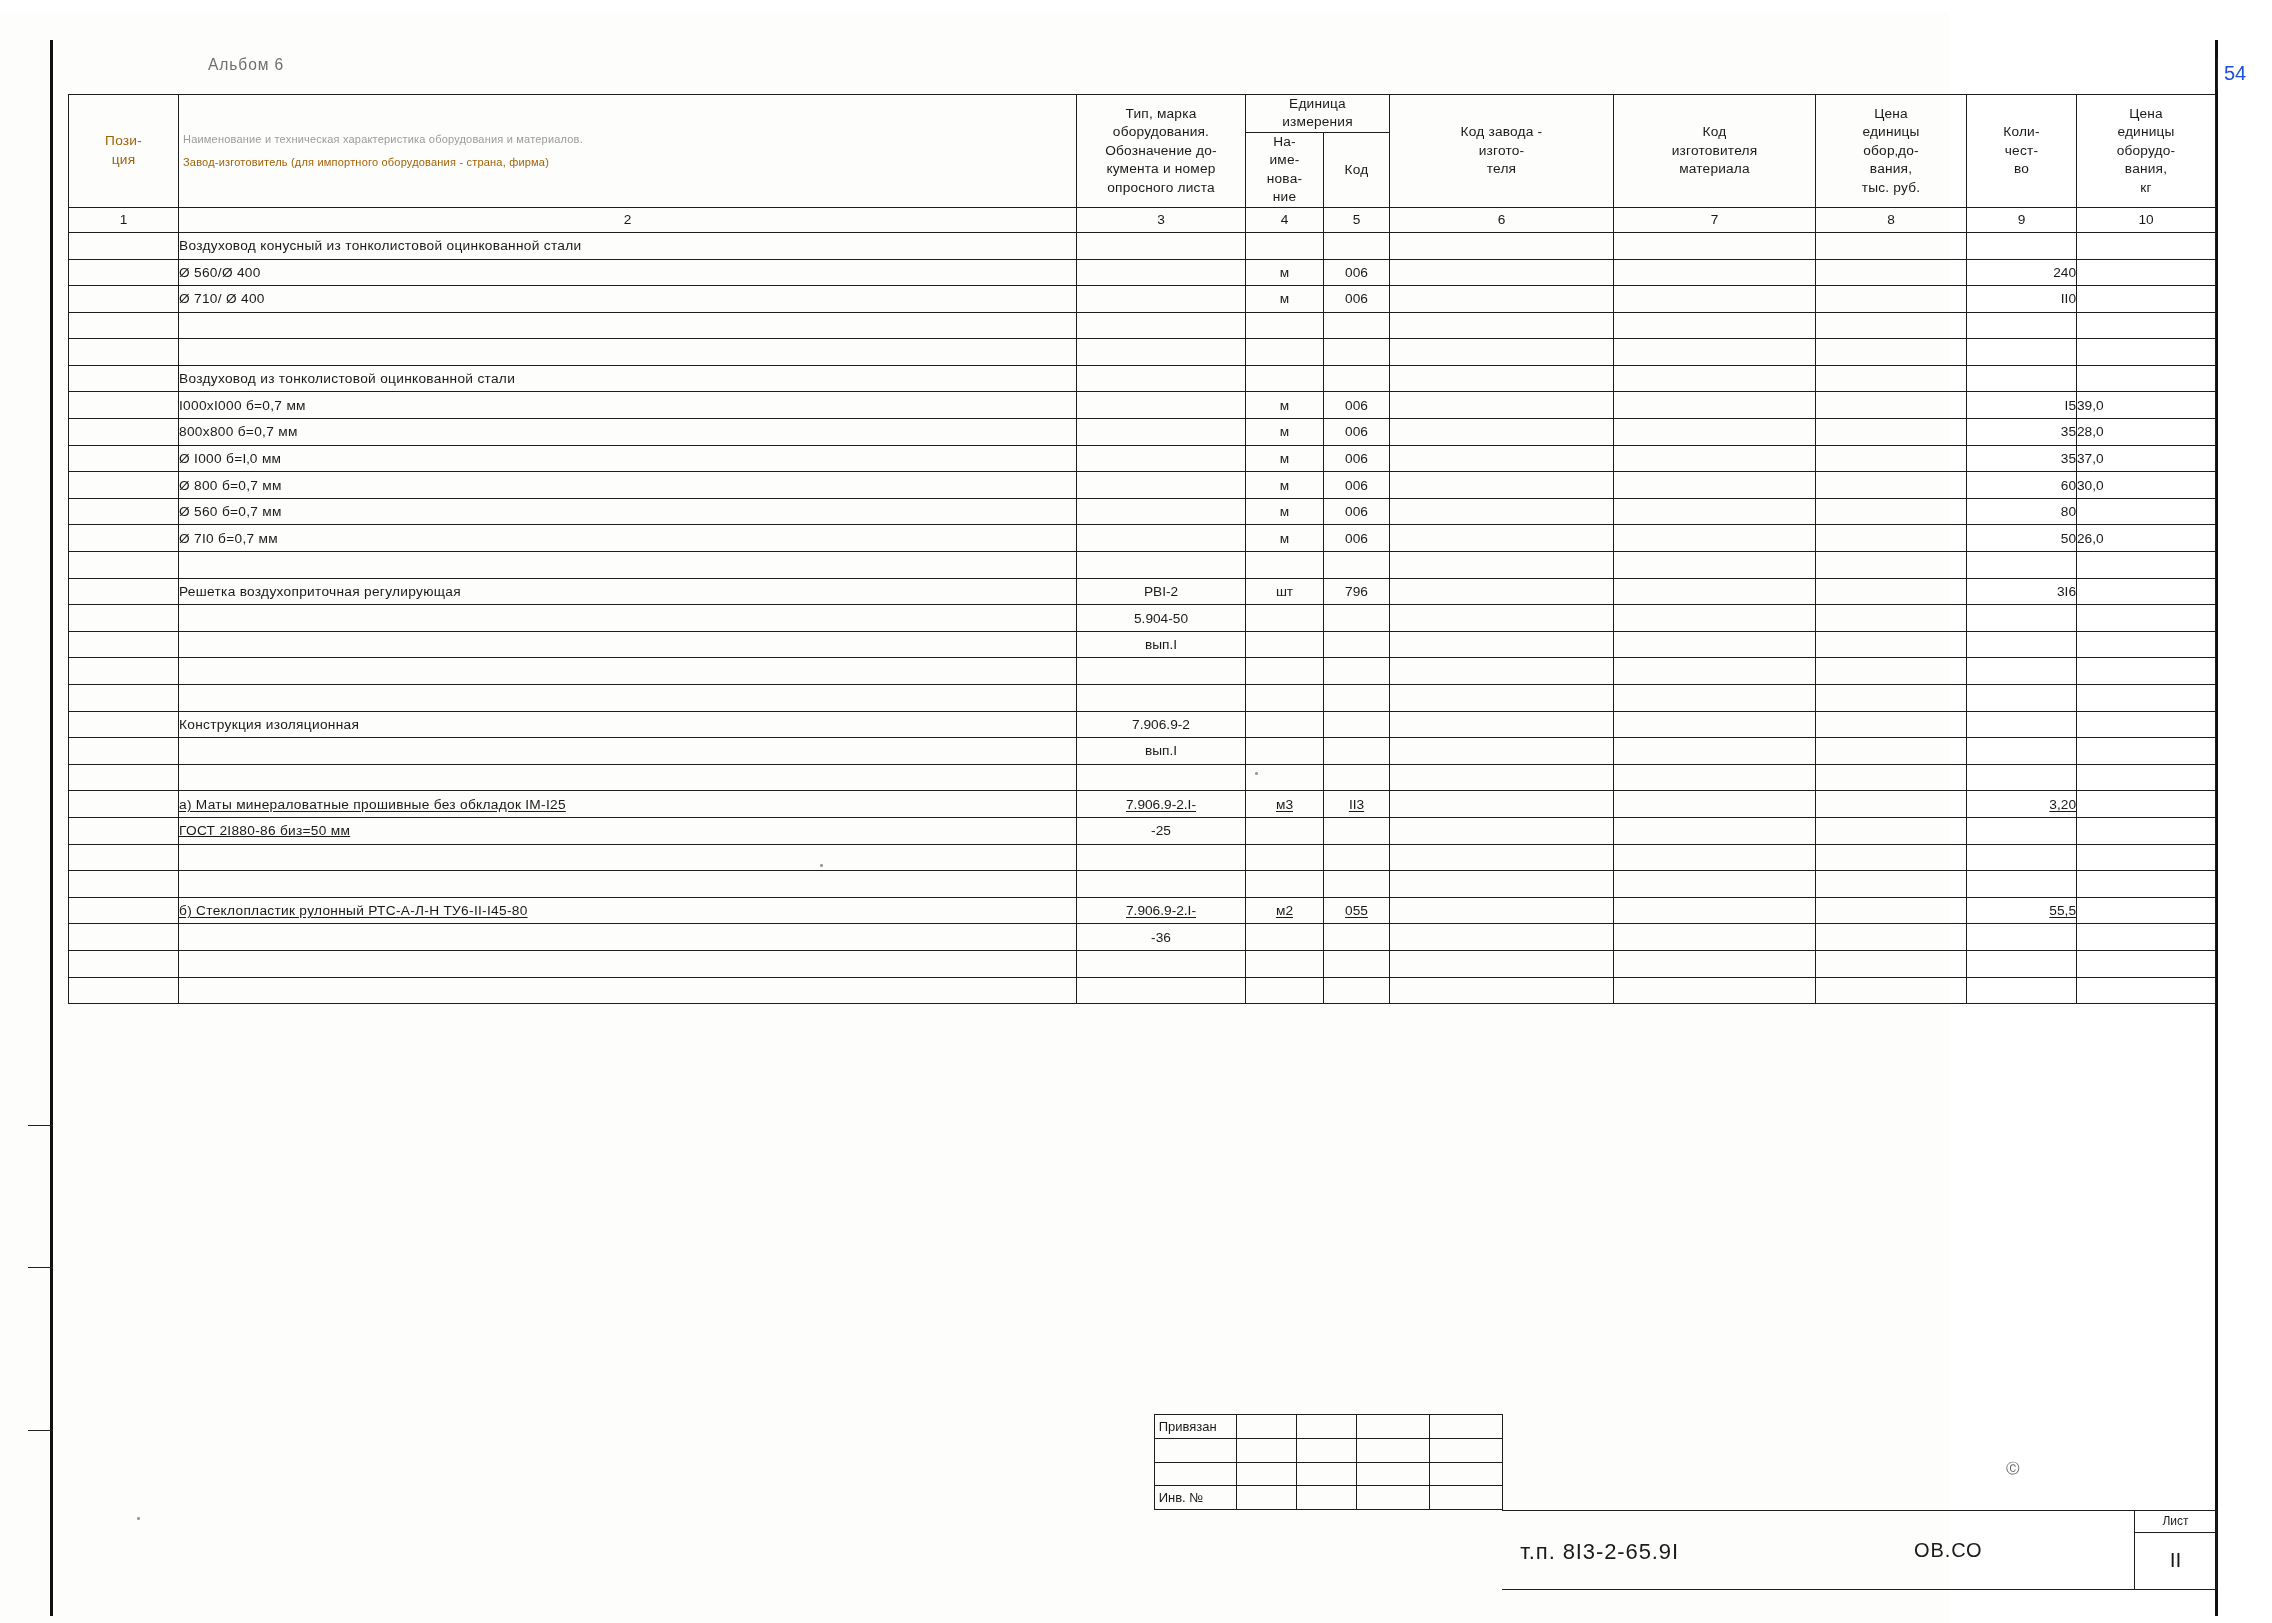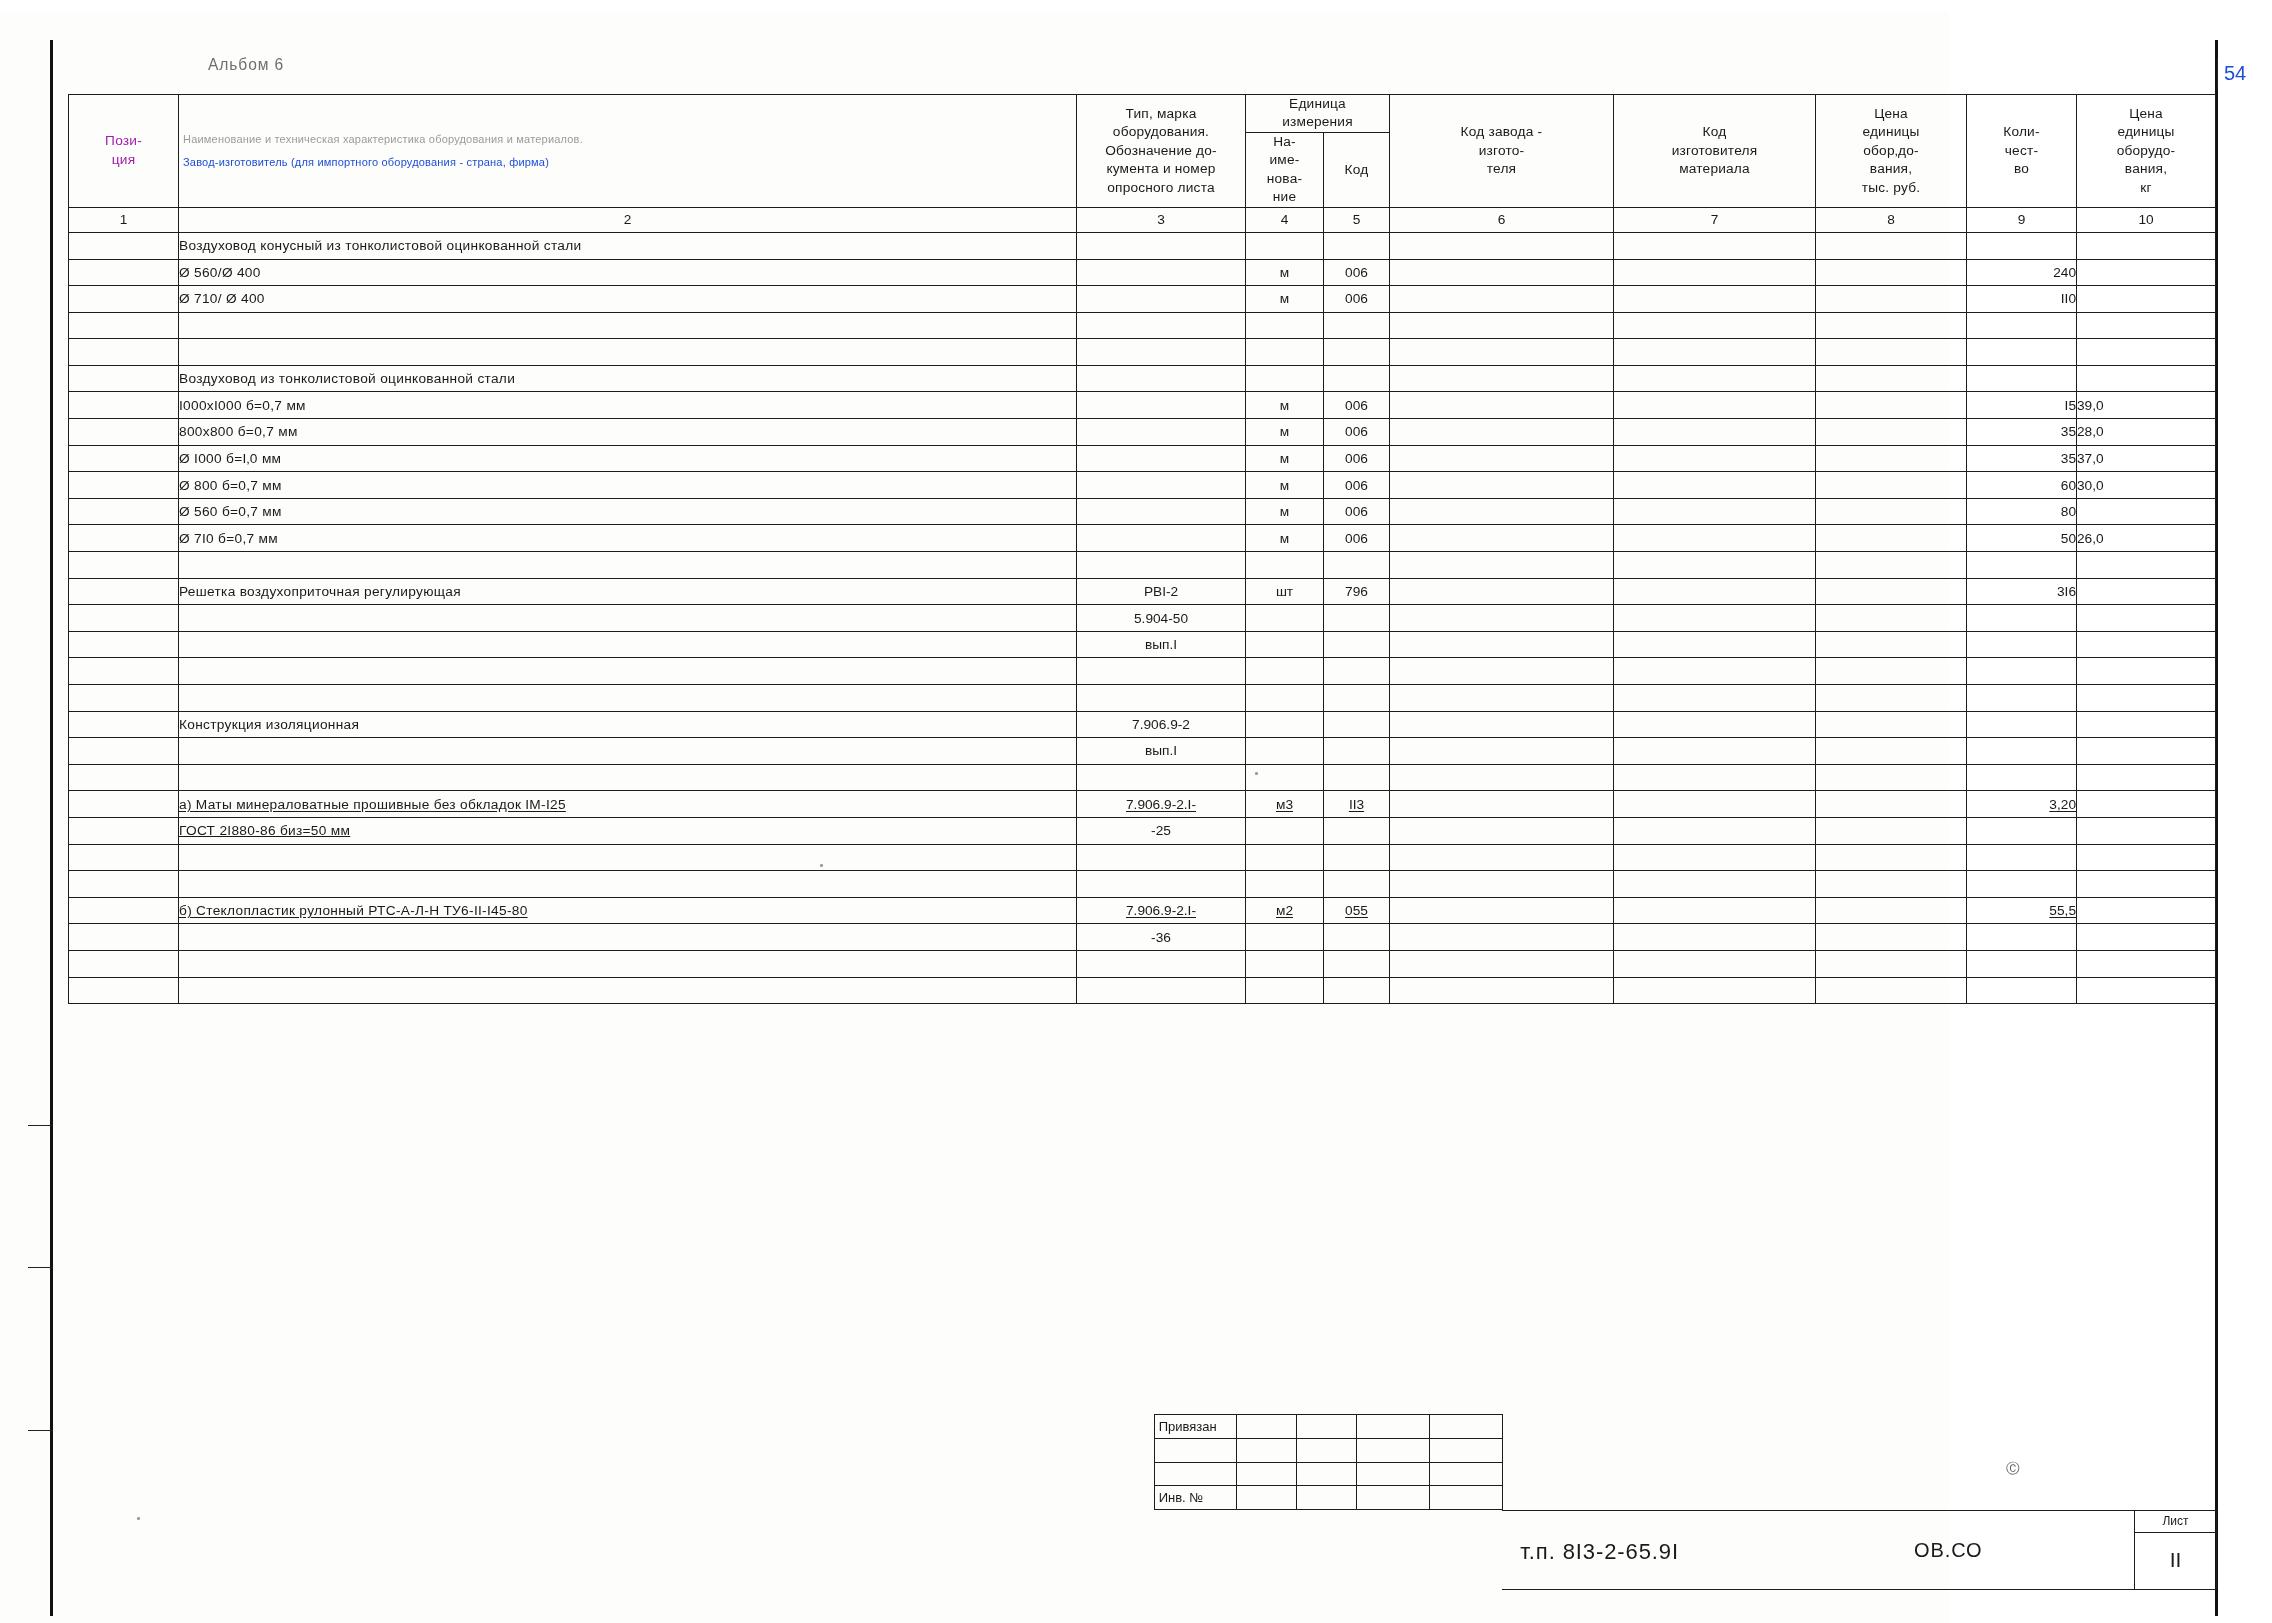--- a/index.html
+++ b/index.html
@@ -78,30 +78,30 @@
   }
 
   .hdr-cell {
     text-align: center;
     font-size: 13.3px;
     line-height: 1.35;
     padding: 2.7px 1.8px;
     letter-spacing: 0.2px;
   }
   .hdr-cell.faint {
-    color: #a21caf;
+    color: #a16207;
   }
   .hdr-cell.desc {
     text-align: left;
     padding-left: 4px;
     font-size: 11px;
     line-height: 2.1;
   }
   .hdr-cell.desc .l1 { color: #9b9b9b; }
-  .hdr-cell.desc .l2 { color: #1d4ed8; }
+  .hdr-cell.desc .l2 { color: #a16207; }
 
   .numrow td {
     text-align: center;
     height: 24px;
     font-size: 14px;
   }
 
   .r {
     height: 26.6px;
   }

